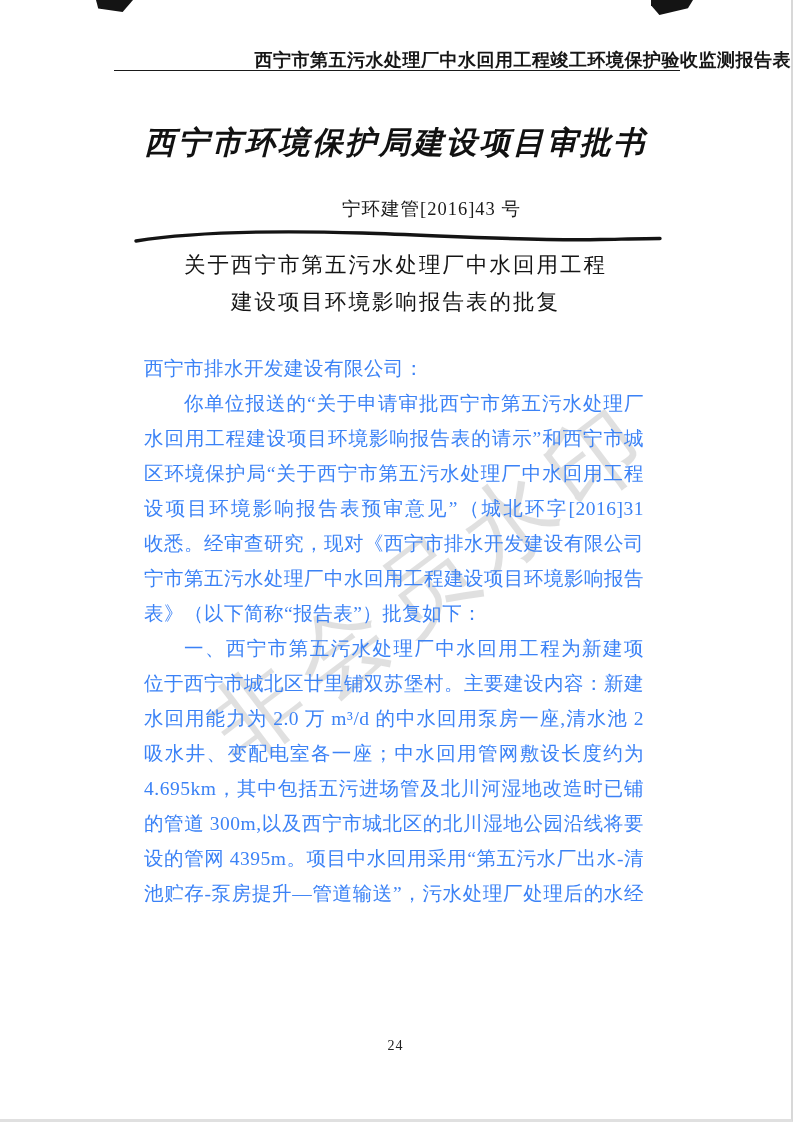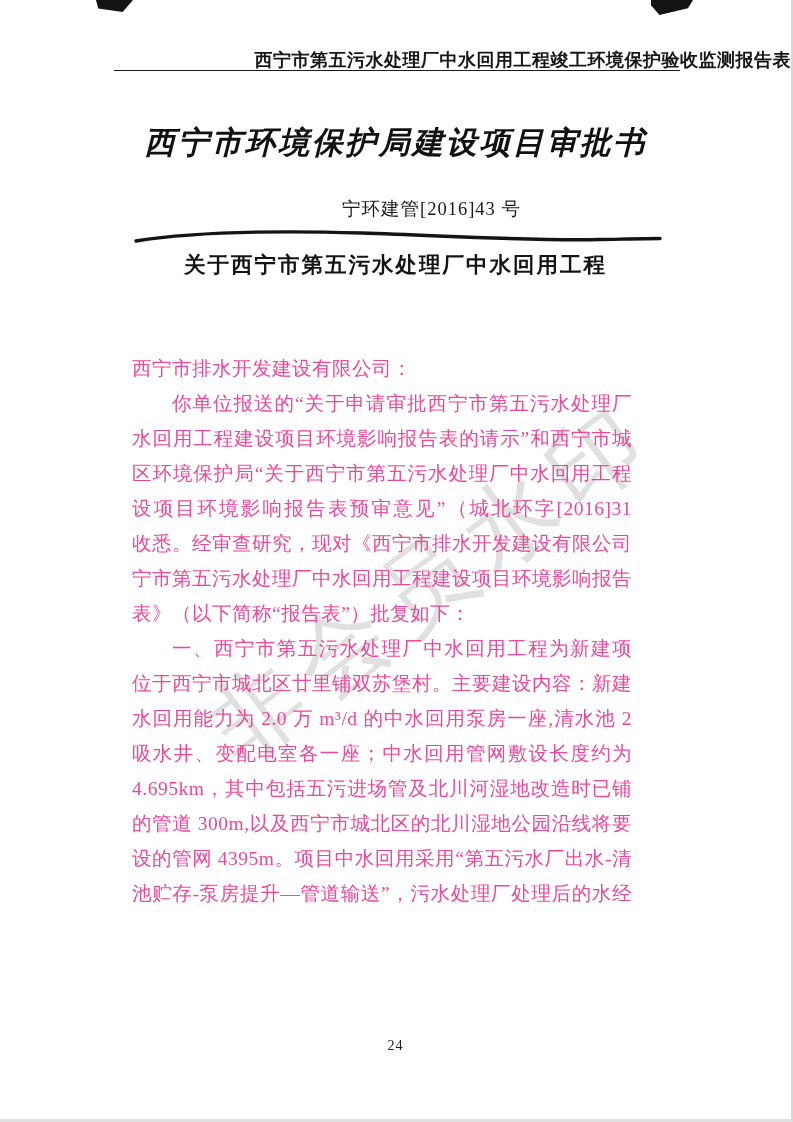--- a/index.html
+++ b/index.html
@@ -27,27 +27,27 @@
     position:absolute;top:122px;left:0;width:100%;text-align:center;
     font-size:31px;font-weight:bold;letter-spacing:2.5px;color:#111111;font-style:italic;
   }
   #doc-number{
     position:absolute;top:196px;left:0;width:100%;text-align:center;
     font-size:18.5px;letter-spacing:1px;color:#1a1a1a;padding-left:36px;
   }
   #thick-rule{position:absolute;top:226px;left:132px;}
   .subject{
     position:absolute;left:0;width:100%;text-align:center;
-    font-size:21.5px;font-weight:bold;letter-spacing:2px;color:#141414;
+    font-size:21.5px;font-weight:normal;letter-spacing:2px;color:#141414;
   }
   #subject-1{top:250px;}
   #subject-2{top:287px;}
   #body-block{
-    position:absolute;top:351px;left:132px;width:500px;
-    font-size:19.5px;color:#ec4899;
+    position:absolute;top:351px;left:144px;width:500px;
+    font-size:19.5px;color:#3b82f6;
   }
   .line{
     height:35px;line-height:35px;white-space:nowrap;
     text-align:justify;letter-spacing:0.5px;
   }
   .line.fill{white-space:normal;text-align:justify;text-align-last:justify;
     text-justify:inter-character;overflow:hidden;}
   .line.indent{text-indent:2.05em;}
   #watermark{
     position:absolute;top:520px;left:150px;width:560px;height:120px;
@@ -75,20 +75,21 @@
   <div id="header-rule"></div>
 
   <div id="doc-title">西宁市环境保护局建设项目审批书</div>
   <div id="doc-number">宁环建管[2016]43 号</div>
 
   <svg id="thick-rule" width="532" height="20" viewBox="0 0 532 20">
     <path d="M 4 15 C 60 6, 130 4, 230 7 C 330 10.5, 400 15, 468 13.5 C 495 13, 515 12.5, 528 12.5" fill="none" stroke="#141414" stroke-width="3.4" stroke-linecap="round"></path>
   </svg>
 
   <div id="subject-1" class="subject">关于西宁市第五污水处理厂中水回用工程</div>
+  <div id="subject-2" class="subject">建设项目环境影响报告表的批复</div>
 
   <div id="body-block">
     <div class="line">西宁市排水开发建设有限公司：</div>
     <div class="line indent fill">你单位报送的“关于申请审批西宁市第五污水处理厂中</div>
     <div class="line fill">水回用工程建设项目环境影响报告表的请示”和西宁市城北</div>
     <div class="line fill">区环境保护局“关于西宁市第五污水处理厂中水回用工程建</div>
     <div class="line fill">设项目环境影响报告表预审意见”（城北环字[2016]31 号）</div>
     <div class="line fill">收悉。经审查研究，现对《西宁市排水开发建设有限公司西</div>
     <div class="line fill">宁市第五污水处理厂中水回用工程建设项目环境影响报告</div>
     <div class="line">表》（以下简称“报告表”）批复如下：</div>

